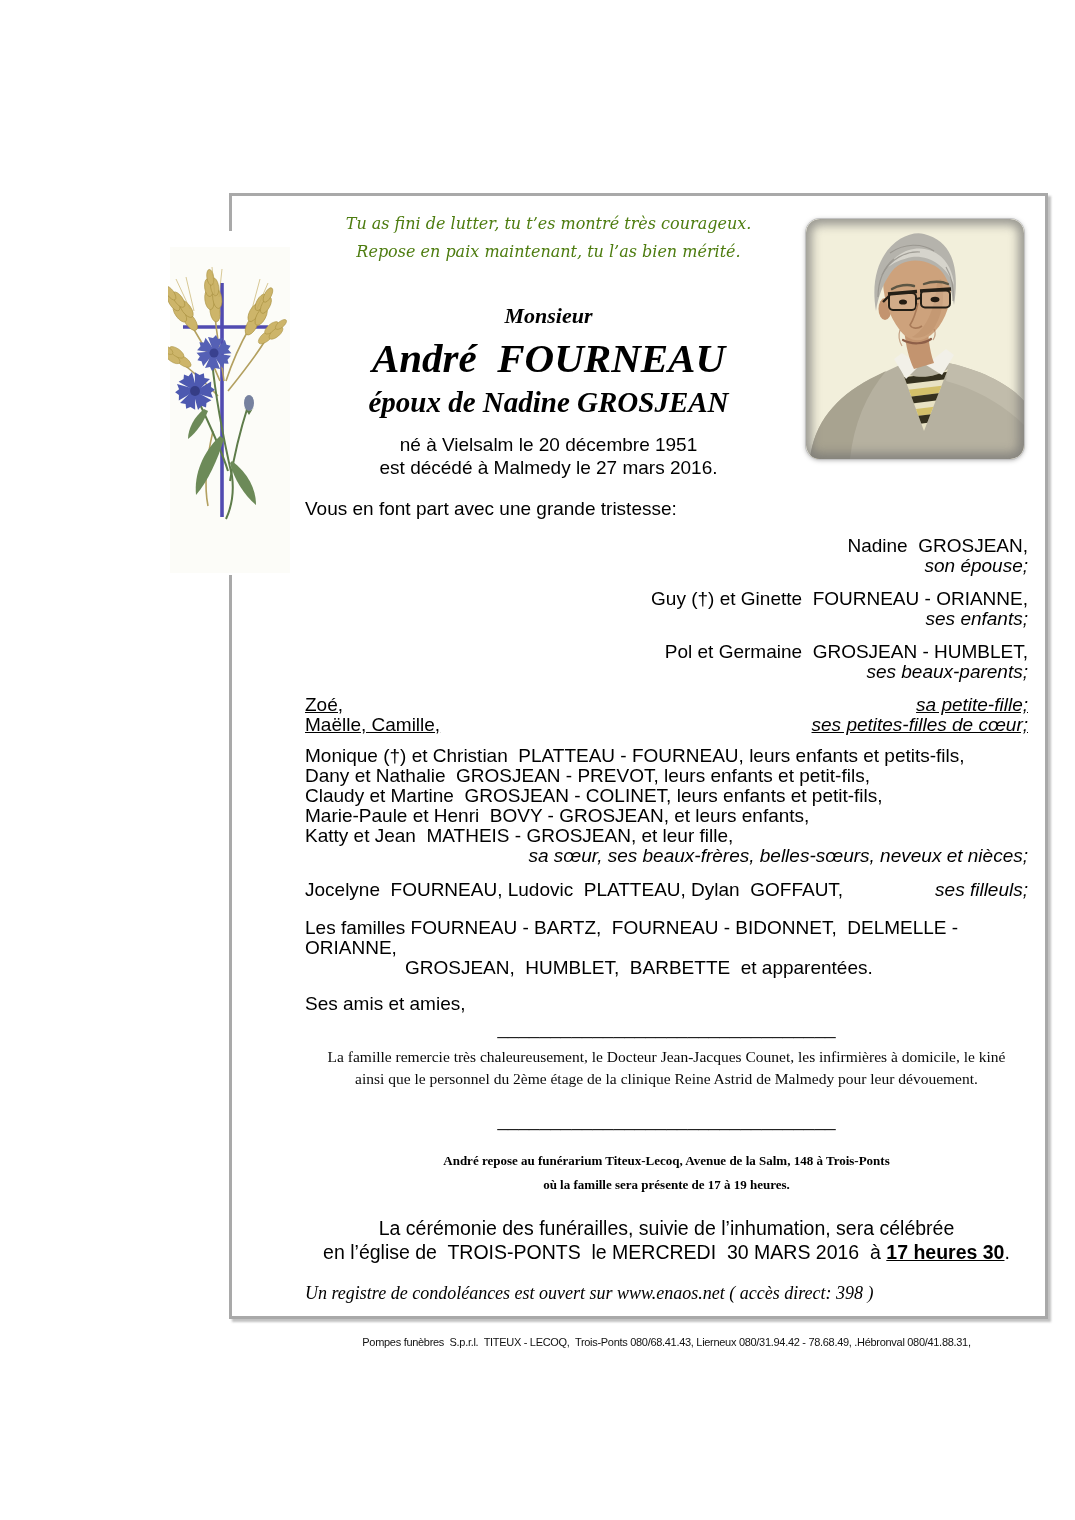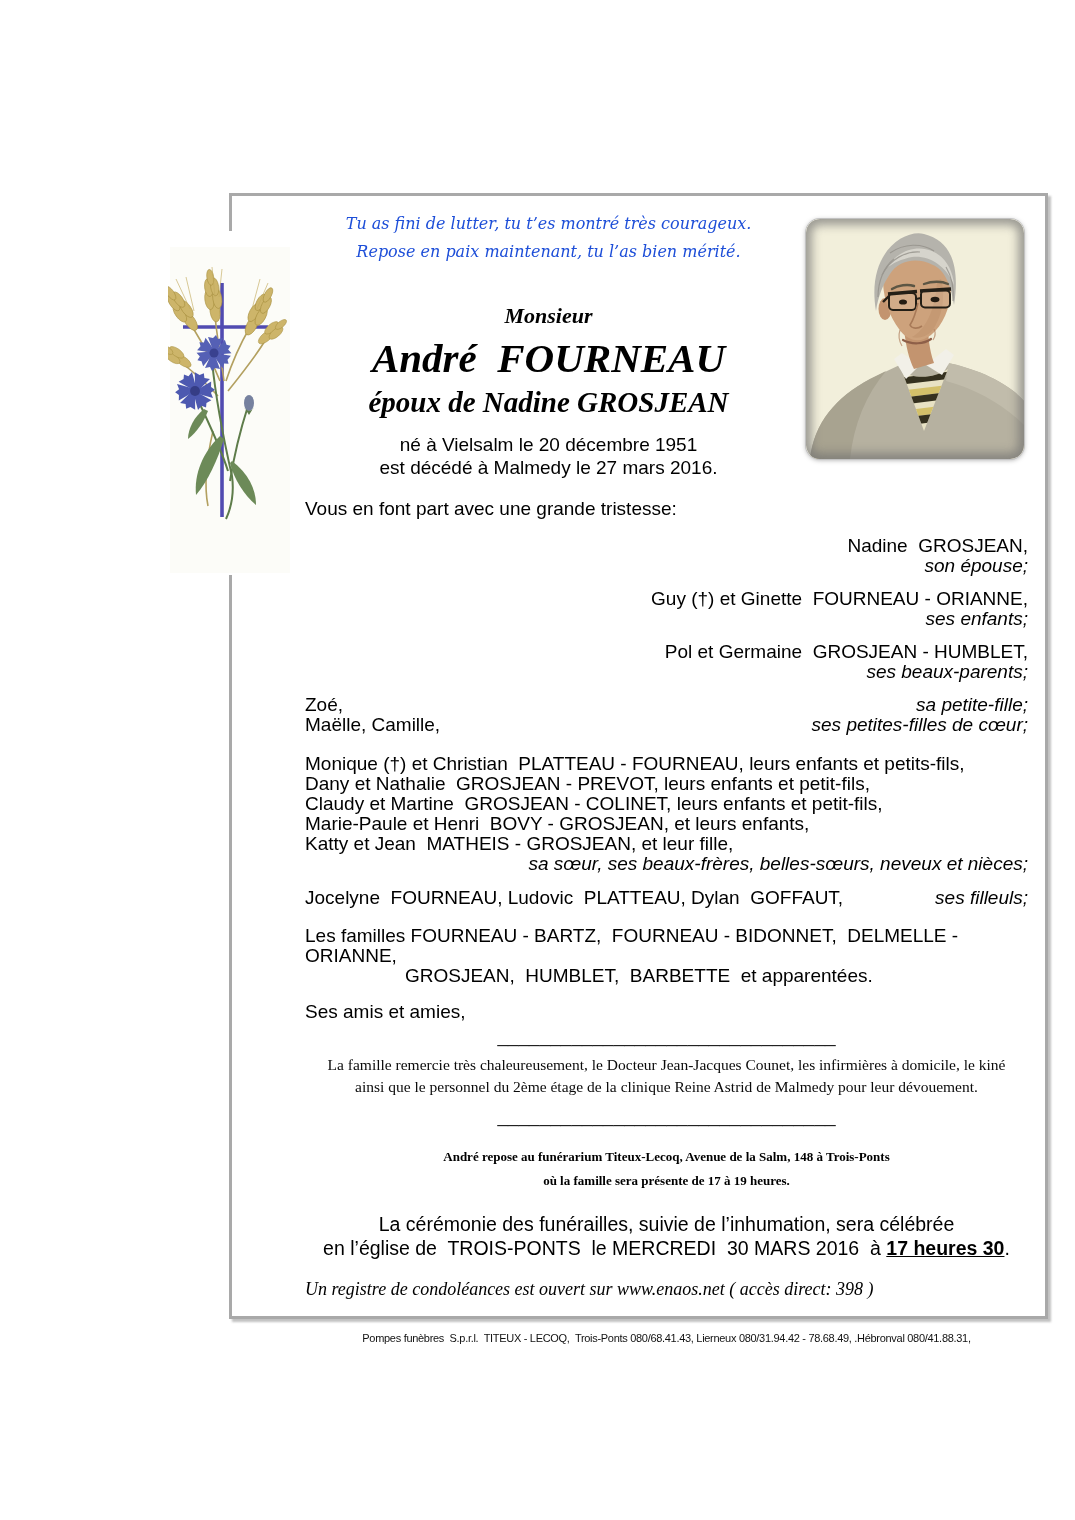--- a/index.html
+++ b/index.html
@@ -27,39 +27,39 @@
     box-shadow:0 0 0 1px #c2c2c2, 0 1px 5px rgba(0,0,0,.35);
   }
   .photo-box .vignette{
     position:absolute;inset:0;border-radius:14px;pointer-events:none;
     box-shadow:inset 0 0 10px 6px rgba(110,110,110,.65);
   }
   
   .quote{
     position:absolute;left:290px;top:210px;width:517px;text-align:center;
     font-family:"DejaVu Serif",serif;font-style:italic;font-size:16px;
-    line-height:28px;color:#1d4ed8;z-index:2;
+    line-height:28px;color:#4d7c0f;z-index:2;
   }
   .header-block{
     position:absolute;left:280px;top:297px;width:537px;text-align:center;
     font-family:"Liberation Serif",serif;font-style:italic;font-weight:bold;z-index:2;
   }
   .h-title{font-size:22px;line-height:38px;}
   .h-name{font-size:41px;line-height:47px;}
   .h-spouse{font-size:29px;line-height:40px;}
   .birth-block{
     position:absolute;left:290px;top:433px;width:517px;text-align:center;
     font-size:19px;line-height:23px;z-index:2;
   }
   
   .main{position:absolute;left:305px;top:499px;width:723px;z-index:2;font-size:19px;line-height:20px;}
   .row{display:flex;justify-content:space-between;align-items:flex-end;}
   .rel{font-style:italic;text-align:right;flex-shrink:0;}
-  .mb4{margin-bottom:4px;}  .mb8{margin-bottom:8px;}   .mb7{margin-bottom:8px;}
-  .mb11{margin-bottom:19px;}.mb12{margin-bottom:12px;} .mb13{margin-bottom:13px;flex-direction:column;}
+  .mb4{margin-bottom:4px;}  .mb8{margin-bottom:8px;}   .mb7{margin-bottom:20px;}
+  .mb11{margin-bottom:11px;text-decoration:underline;}.mb12{margin-bottom:12px;} .mb13{margin-bottom:13px;flex-direction:column;}
   .mb14{margin-bottom:14px;}.mb16{margin-bottom:16px;} .mb17{margin-bottom:17px;}
   .mb18{margin-bottom:18px;}.mb19{margin-bottom:19px;} .mb30{margin-bottom:30px;}
   .indent100{padding-left:100px;}
   .divider{ text-align:center;color:#222;line-height:20px;letter-spacing:0; }
   .thanks{
     font-family:"Liberation Serif",serif;font-size:15.5px;line-height:22px;text-align:center;color:#0a0a0a;
   }
   .repose{
     font-family:"Liberation Serif",serif;font-weight:bold;font-size:13px;line-height:24px;text-align:center;
   }

